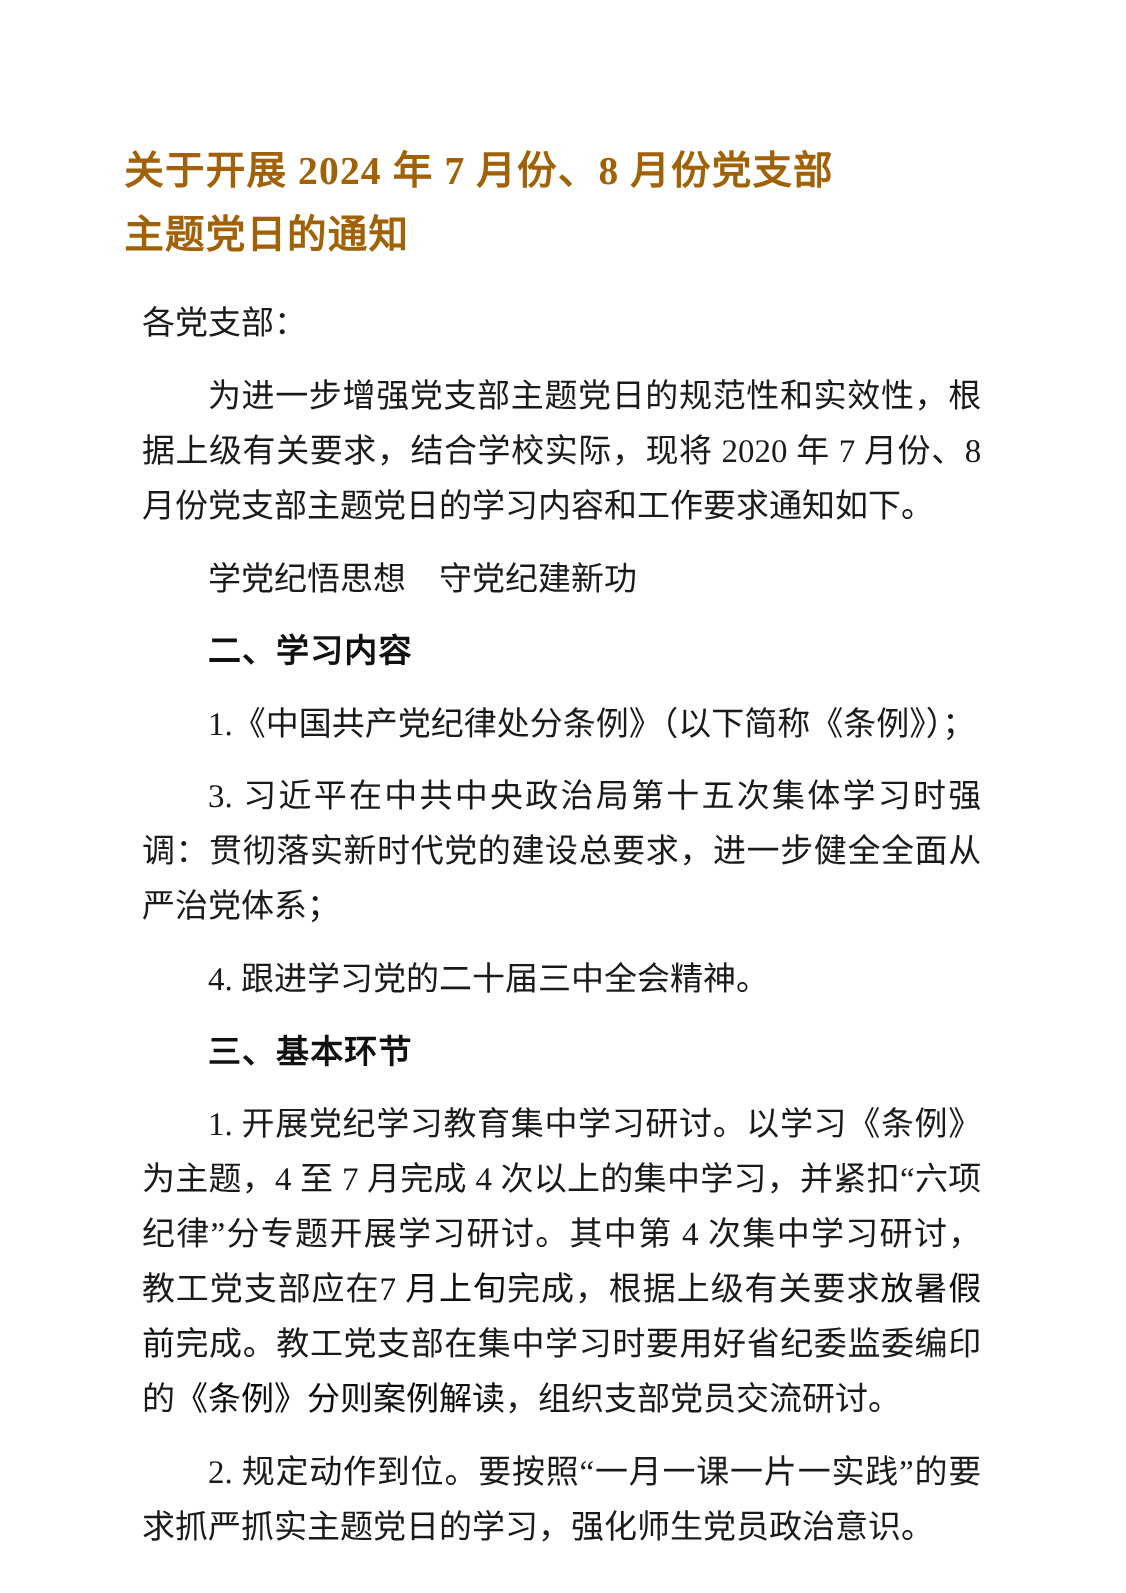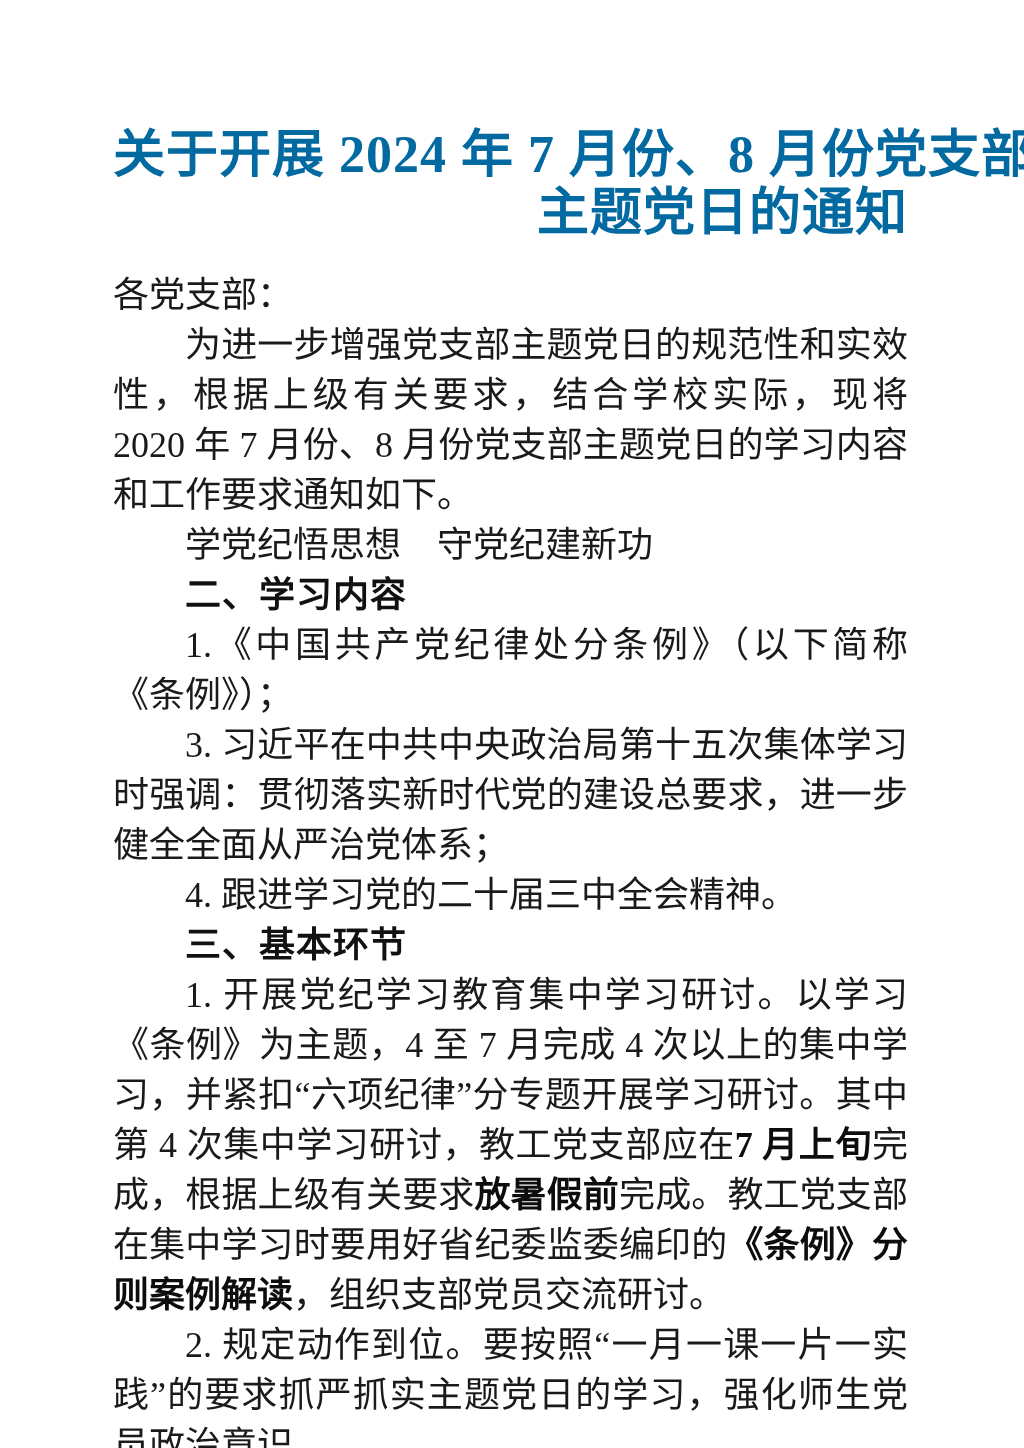--- a/index.html
+++ b/index.html
@@ -14,50 +14,50 @@
     margin: 0 auto;
     background: #ffffff;
     box-sizing: border-box;
     padding: 126px 116px 0 113px;
     color: #1a1a1a;
     font-family: "Liberation Serif", "DejaVu Serif", serif;
     overflow: hidden;
   }
   .doc-title {
     margin: 0 0 28px 0;
-    text-align: right;
-    font-size: 52px;
+    text-align: left;
+    font-size: 36px;
     font-weight: 700;
     line-height: 58px;
     letter-spacing: 1px;
-    color: #0369a1;
+    color: #a16207;
     font-family: "Liberation Serif", "DejaVu Serif", serif;
   }
   .doc-title .title-line {
     display: block;
     white-space: nowrap;
   }
   .para {
-    margin: 0;
-    font-size: 36px;
+    margin: 16px;
+    font-size: 30px;
     line-height: 50px;
     text-align: justify;
     color: #1a1a1a;
   }
   .para.indent {
     text-indent: 2em;
   }
   .para.heading {
     font-weight: 700;
     color: #111111;
     font-family: "Liberation Sans", "DejaVu Sans", sans-serif;
     letter-spacing: 1px;
   }
   .bold-run {
-    font-weight: 700;
+    font-weight: 400;
     color: #0d0d0d;
   }
 </style>
 </head>
 <body>
 
 <div class="page">
 
   <h1 class="doc-title">
     <span class="title-line">关于开展 2024 年 7 月份、8 月份党支部</span>

